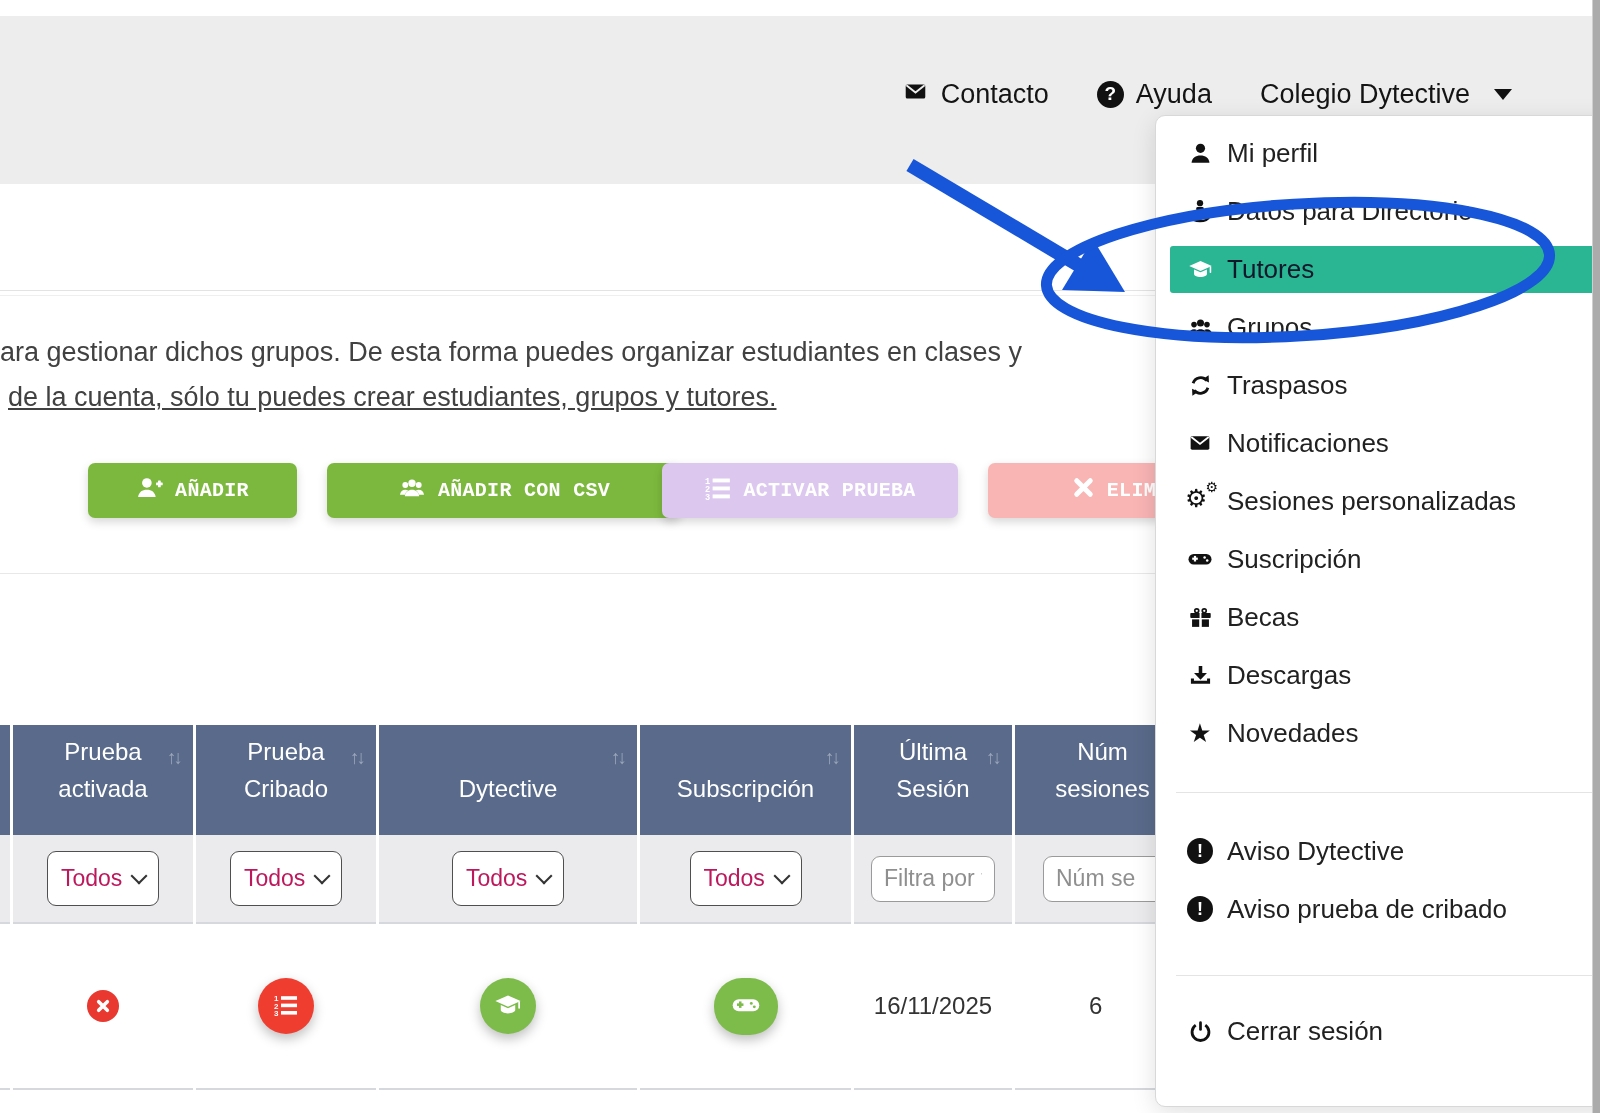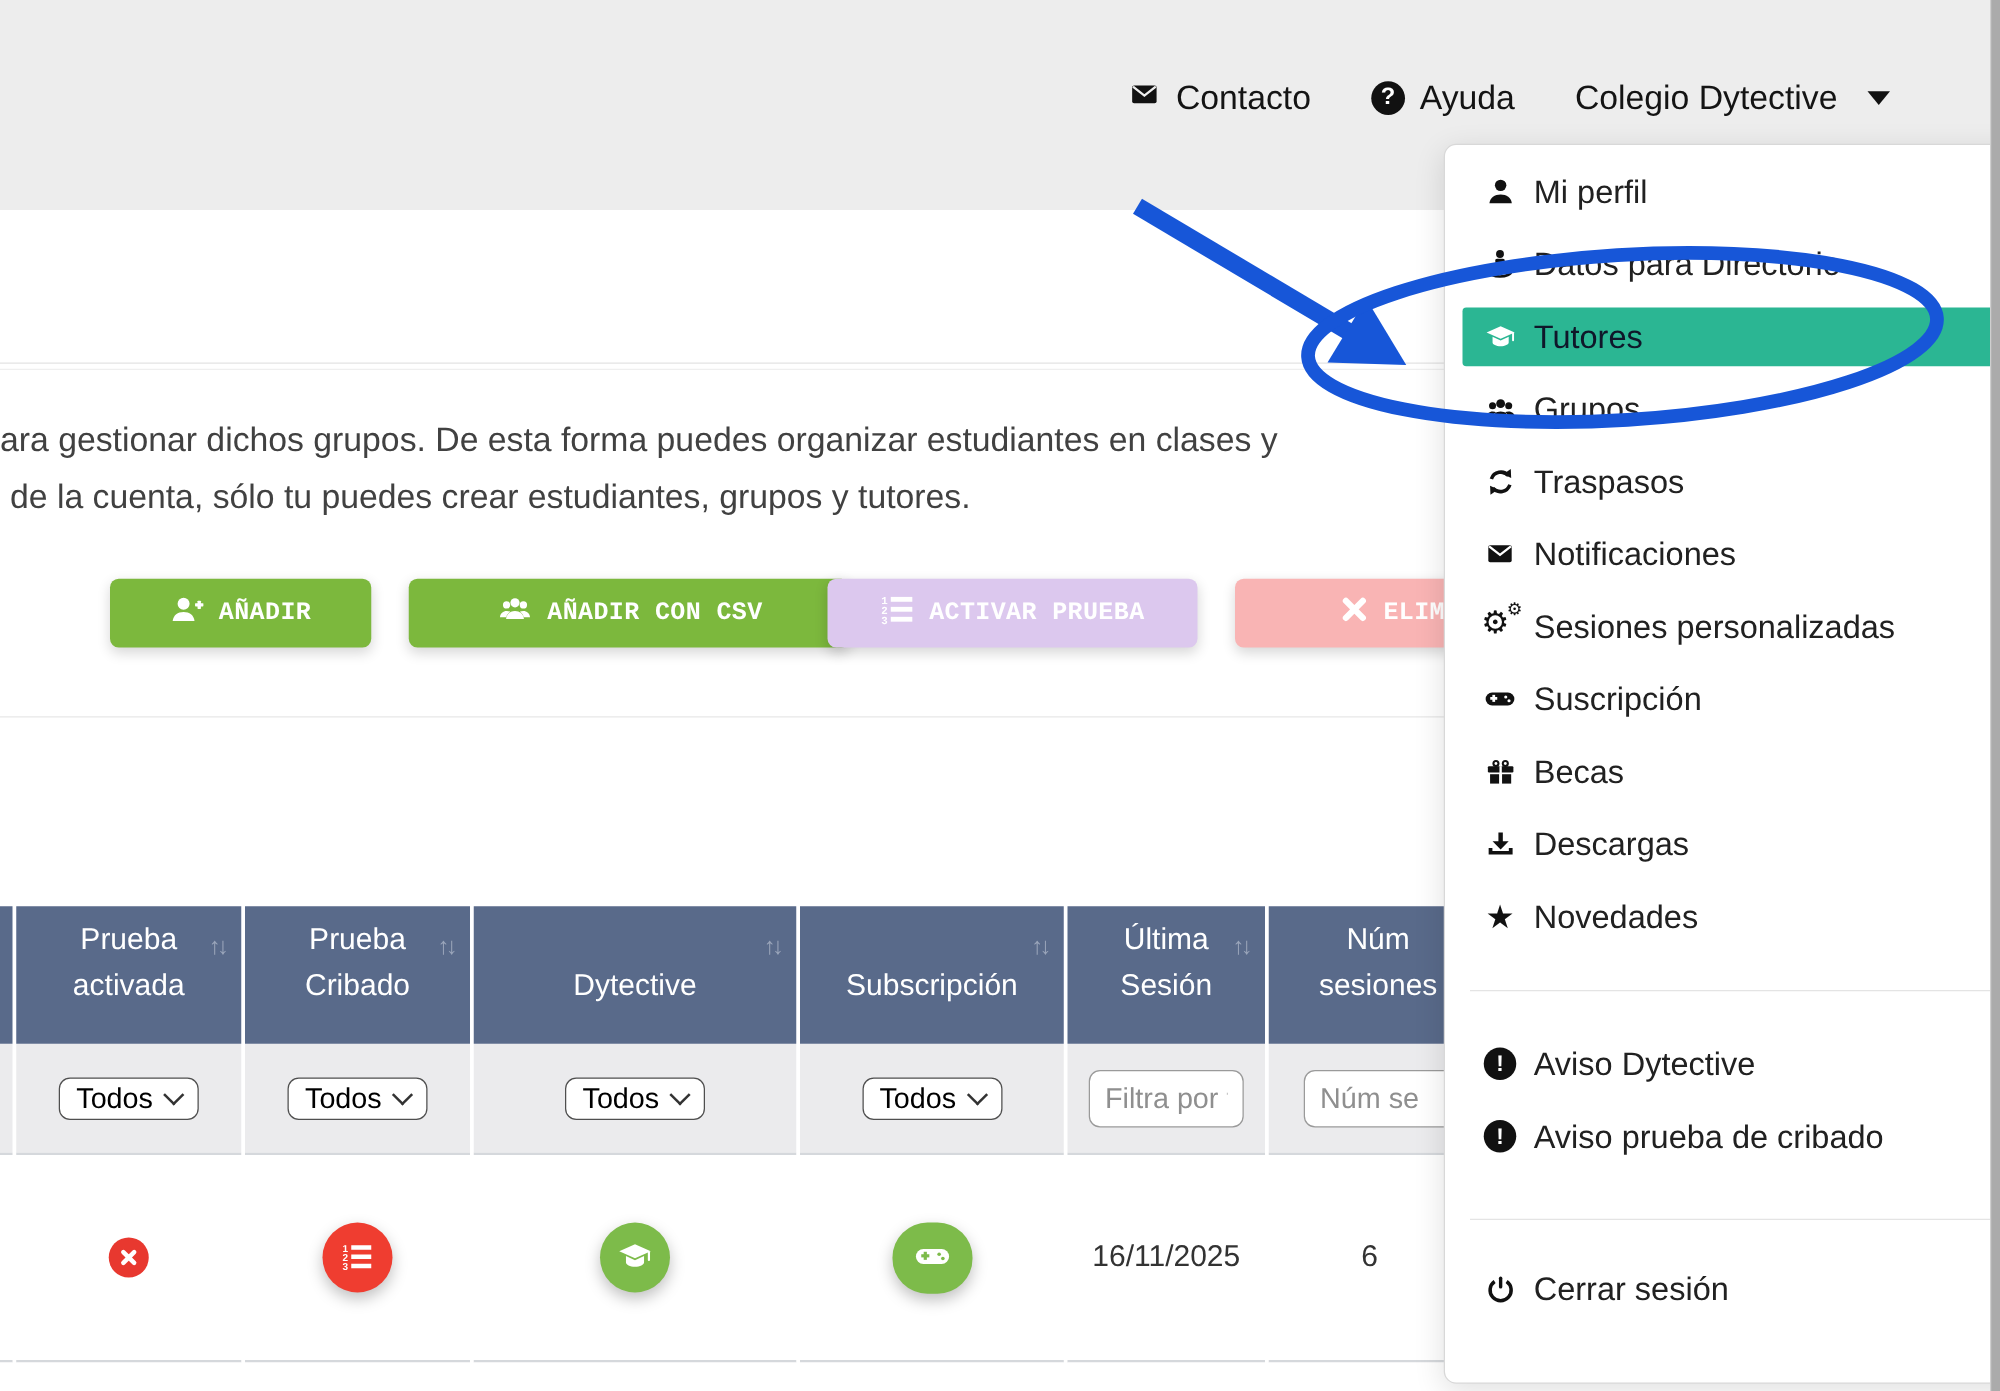--- a/index.html
+++ b/index.html
@@ -2,50 +2,50 @@
 <html><head>
 <meta charset="utf-8">
 <style>
   html,body{margin:0;padding:0;}
   body{
     width:1600px;height:1113px;position:relative;overflow:hidden;
     background:#ffffff;font-family:"Liberation Sans","DejaVu Sans",sans-serif;
     -webkit-font-smoothing:antialiased;
   }
   
-  .topbar{position:absolute;left:0;top:0;width:1600px;height:168px;background:#ededed;}
+  .topbar{position:absolute;left:0;top:16px;width:1600px;height:168px;background:#ededed;}
   .topbar-items{position:absolute;right:88px;top:52px;display:flex;align-items:center;gap:48px;height:52px;}
   .tb-item{display:flex;align-items:center;gap:12px;font-size:27px;color:#141414;cursor:pointer;}
   .q-circle{width:27px;height:27px;border-radius:50%;background:#111;color:#fff;display:flex;align-items:center;justify-content:center;font-size:19px;font-weight:bold;}
   .caret-down{width:0;height:0;border-left:9px solid transparent;border-right:9px solid transparent;border-top:11px solid #111;margin-left:12px;}
   
   .divider{position:absolute;left:0;width:1600px;height:0;border-top:1px solid #e3e3e3;}
   
   .intro{position:absolute;left:0;top:330px;width:1600px;font-size:27px;color:#414141;line-height:45px;}
-  .intro .l2{padding-left:8px;}
+  .intro .l2{padding-left:8px;text-decoration:underline;}
   
   .btn{position:absolute;top:463px;height:55px;border:none;border-radius:7px;display:flex;align-items:center;justify-content:center;gap:11px;color:#fff;font-weight:bold;font-size:20px;font-family:Liberation Mono, monospace;letter-spacing:.3px;box-shadow:0 4px 10px rgba(0,0,0,.16);cursor:pointer;}
   .btn svg{flex:0 0 auto;}
   .btn-add{left:88px;width:209px;background:#7cb83d;}
   .btn-csv{left:327px;width:353px;background:#7cb83d;}
   .btn-test{left:662px;width:296px;background:#dcc8ee;}
   .btn-del{left:988px;width:300px;background:#f9b4b4;}
   
   .table{position:absolute;left:0;top:725px;display:flex;gap:3px;}
   .col{display:flex;flex-direction:column;}
   .c0{width:10px;}.c1{width:180px;}.c2{width:180px;}.c3{width:258px;}.c4{width:211px;}.c5{width:158px;}.c6{width:175px;}
   .th{height:110px;background:#596a8a;color:#fff;position:relative;box-sizing:border-box;padding-top:8px;}
   .th .hl{height:37px;line-height:37px;text-align:center;font-size:24px;}
   .sort{position:absolute;top:22px;right:13px;color:#9aa5ba;font-size:19px;letter-spacing:-3px;cursor:pointer;}
   .tf{height:87px;background:#ebebed;display:flex;align-items:center;justify-content:center;box-sizing:border-box;}
   .td{height:168px;background:#fff;border-top:2px solid #d5d8dc;border-bottom:2px solid #d5d8dc;display:flex;align-items:center;justify-content:center;box-sizing:border-box;font-size:24px;color:#333;}
   .td2{height:45px;background:#fff;}
   .td.num{justify-content:flex-start;padding-left:74px;}
   
-  .select{width:112px;height:34px;background:#fff;border:1.5px solid #4f4f4f;border-radius:9px;display:flex;align-items:center;padding:0 13px;box-sizing:border-box;font-size:23px;color:#000000;cursor:pointer;}
+  .select{width:112px;height:55px;background:#fff;border:1.5px solid #4f4f4f;border-radius:9px;display:flex;align-items:center;padding:0 13px;box-sizing:border-box;font-size:23px;color:#be185d;cursor:pointer;}
   .chev{width:10px;height:10px;border-right:2.5px solid #333;border-bottom:2.5px solid #333;transform:rotate(45deg);margin-left:auto;margin-top:-5px;}
   .tf input{height:46px;border:1.5px solid #9a9a9a;border-radius:9px;font-size:23px;color:#555;padding:0 12px;box-sizing:border-box;background:#fff;font-family:inherit;outline:none;}
   .tf input::placeholder{color:#8f8f8f;}
   .inp-date{width:124px;}
   .tf.left{justify-content:flex-start;padding-left:28px;}
   .inp-num{width:150px;}
   
   .times-circle{width:32px;height:32px;border-radius:50%;background:#e8382f;display:flex;align-items:center;justify-content:center;}
   .circle-btn{width:56px;height:56px;border-radius:50%;display:flex;align-items:center;justify-content:center;box-shadow:0 5px 12px rgba(0,0,0,.25);cursor:pointer;border:none;}
   .cb-red{background:#ef3d30;}

